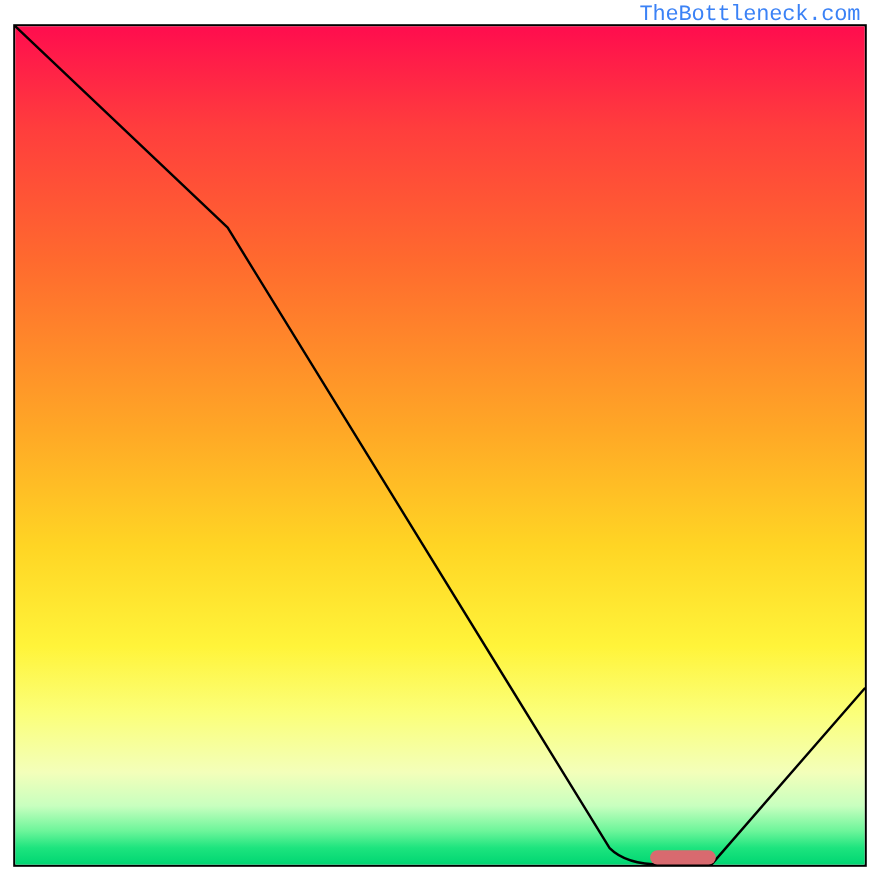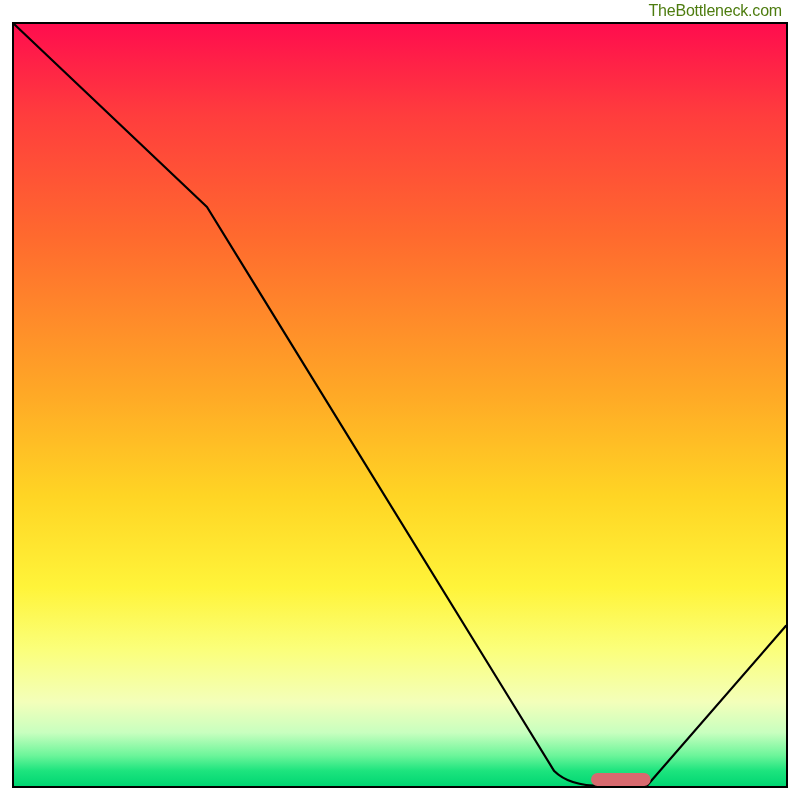--- a/index.html
+++ b/index.html
@@ -6,23 +6,23 @@
   html, body { width: 800px; height: 800px; overflow: hidden; background: #fff; }
   .wrap {
     position: relative;
     width: 800px;
     height: 800px;
   }
   .watermark {
     position: absolute;
     top: 2px;
     right: 18px;
-    font-family: Liberation Sans, sans-serif;
-    font-size: 16px;
-    color: #4d7c0f;
+    font-family: Liberation Mono, monospace;
+    font-size: 20px;
+    color: #3b82f6;
     letter-spacing: -0.2px;
   }
   .plot {
     position: absolute;
     left: 12px;
     top: 22px;
     width: 776px;   
     height: 766px;  
     border: 2px solid #000;
   }

